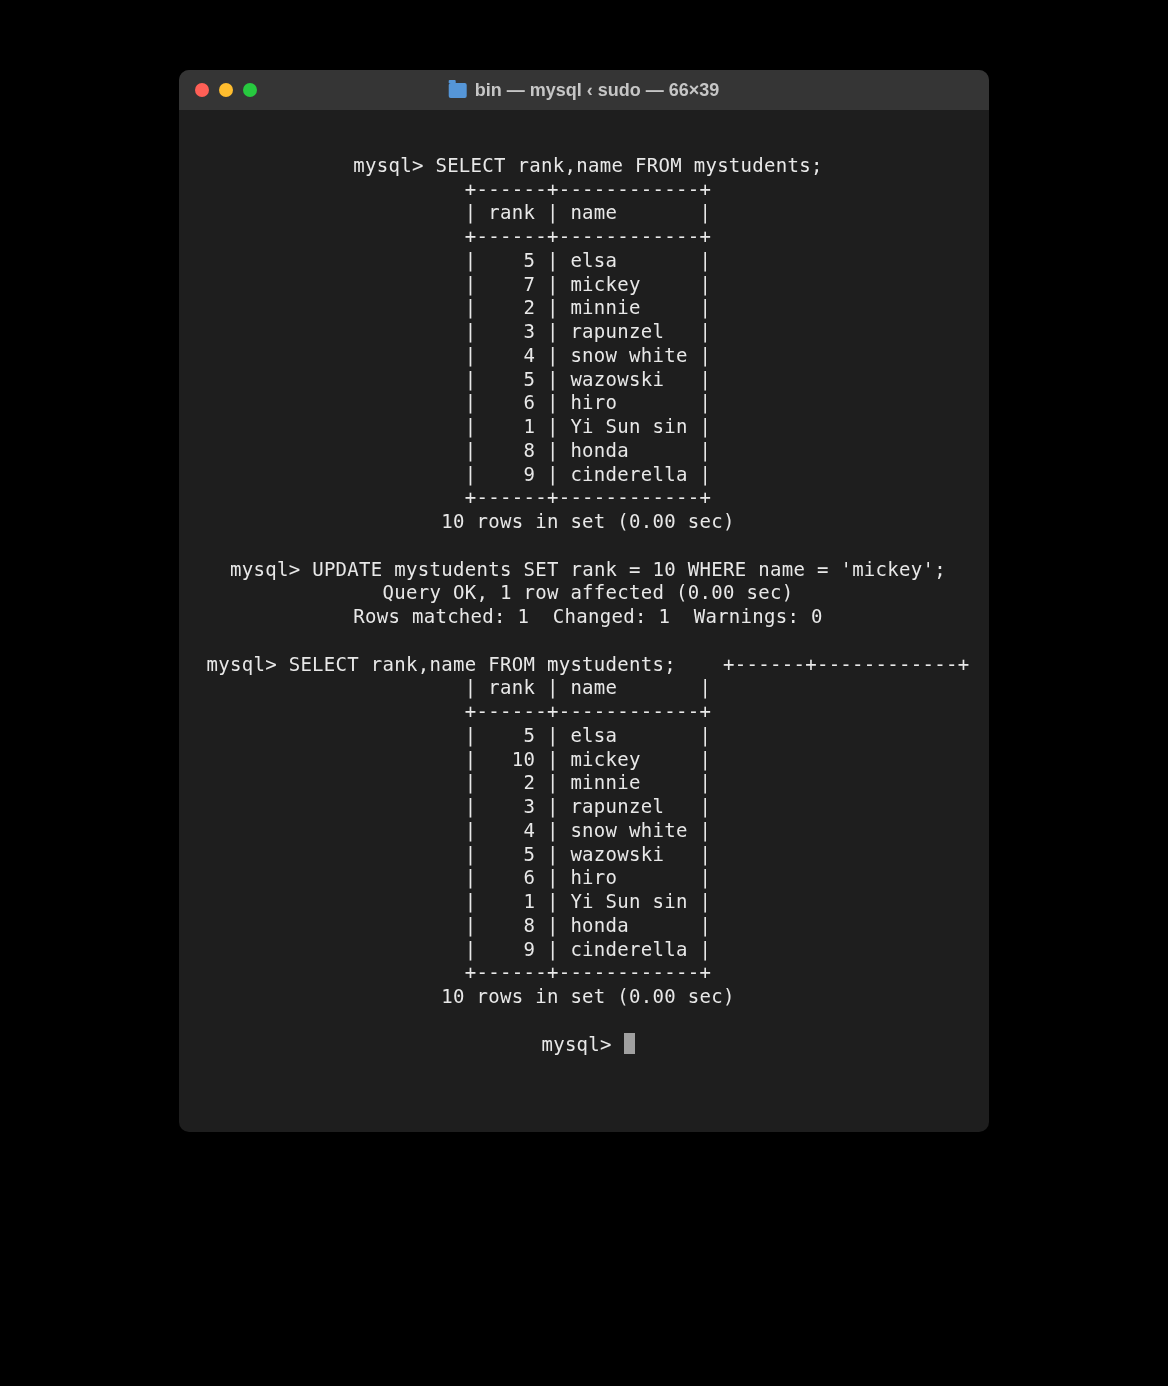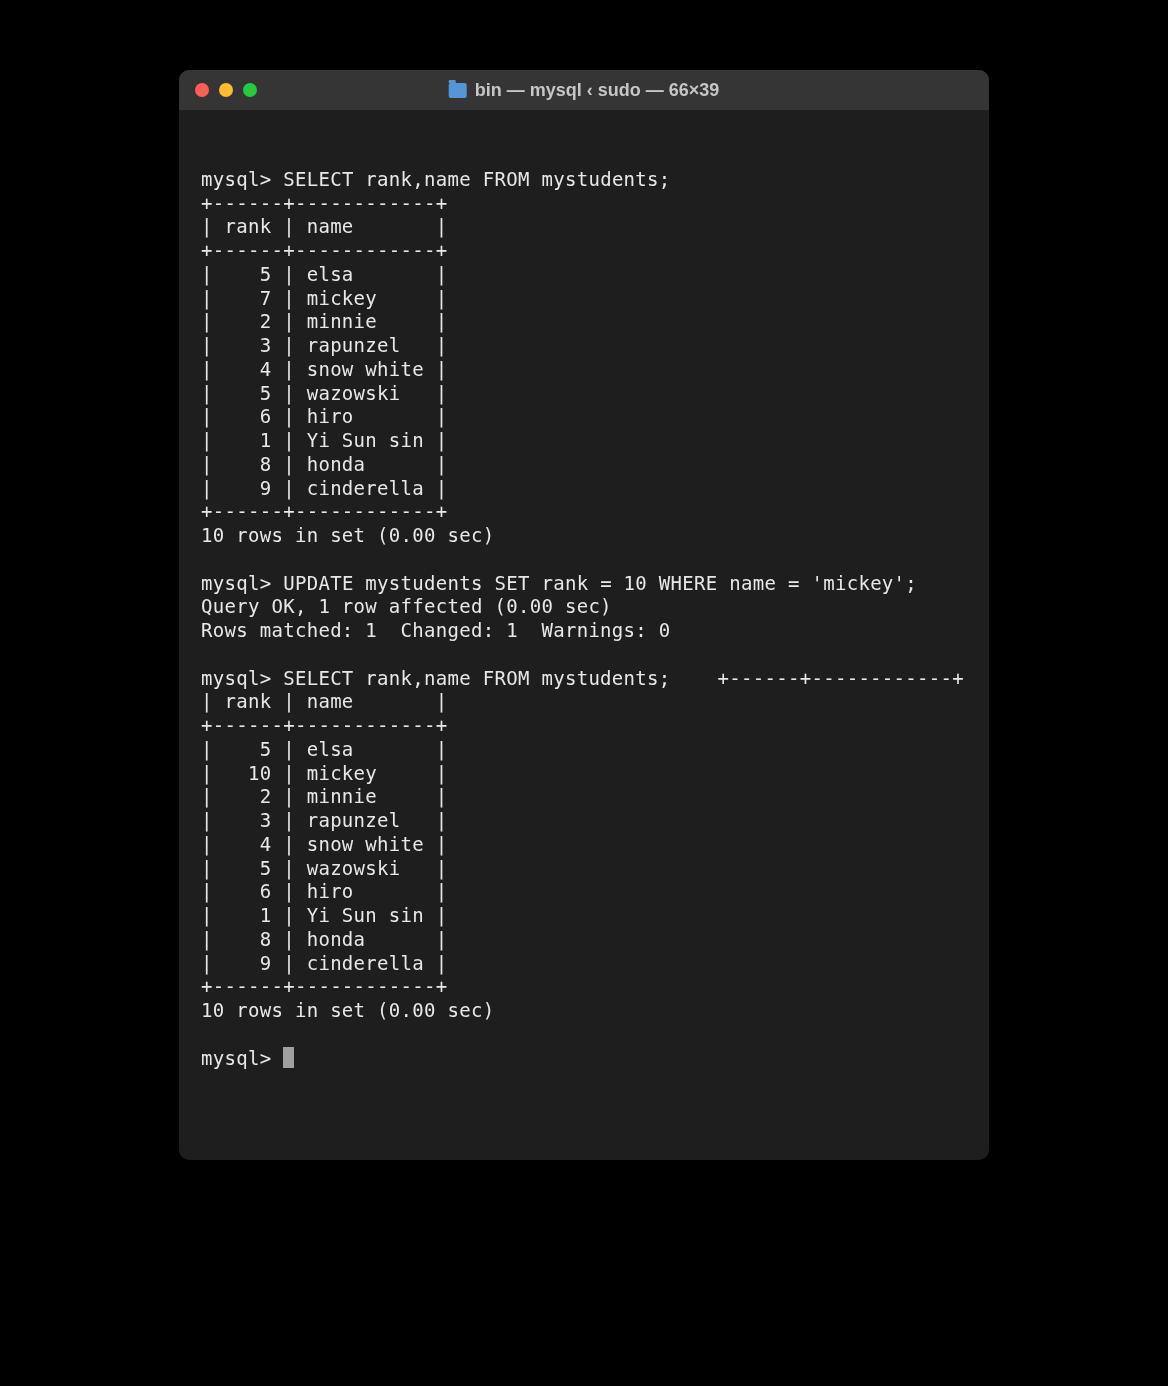--- a/index.html
+++ b/index.html
@@ -77,22 +77,23 @@
       padding: 20px 0 28px 0;
       font-family: "SF Mono", Menlo, Monaco, Consolas, monospace;
       font-size: 19px;
       line-height: 1.25;
       color: #e8e8e8;
       white-space: pre;
       letter-spacing: 0.3px;
     }
     .terminal-body pre {
       font-family: inherit;
-      margin: 14px;
+      margin: 0;
       padding-left: 8px;
+      text-align: center;
     }
     .cursor {
       display: inline-block;
       width: 11px;
       height: 21px;
       background: #a0a0a0;
       vertical-align: text-bottom;
       margin-bottom: 1px;
     }
   </style>

